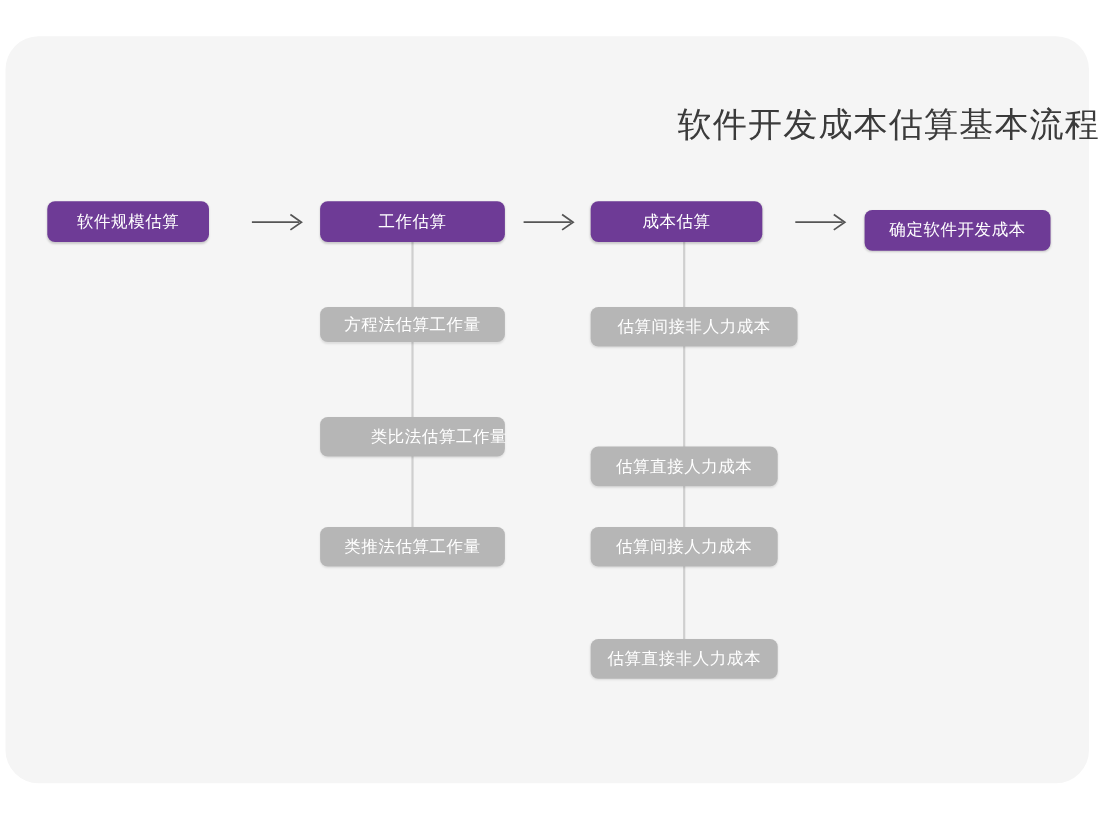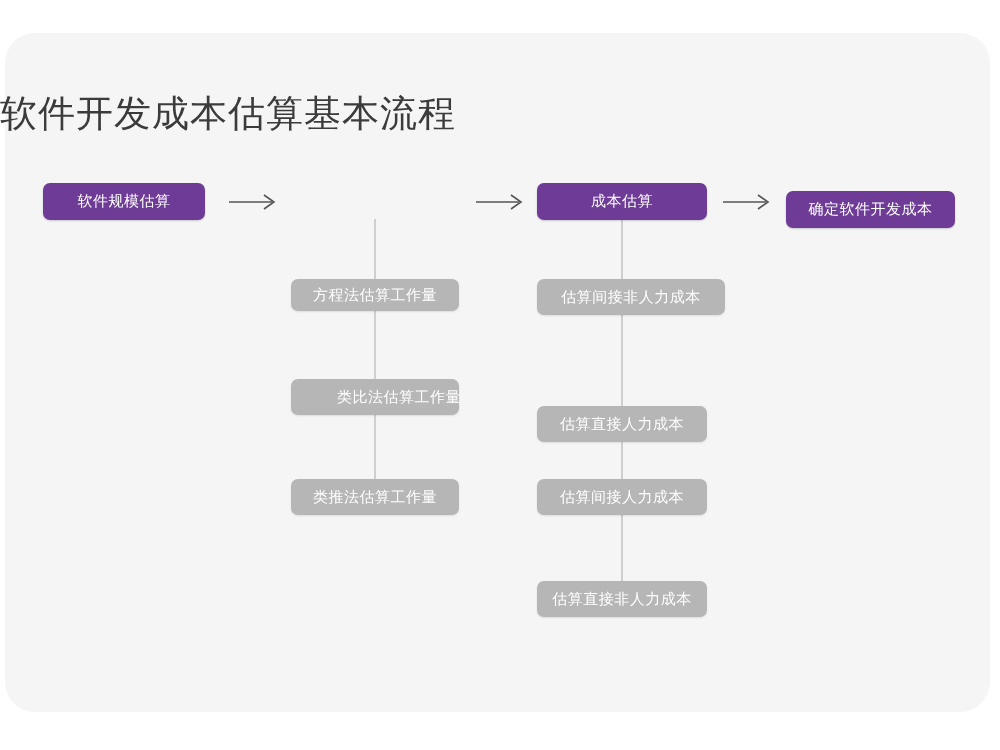--- a/index.html
+++ b/index.html
@@ -31,22 +31,22 @@
     background: #f5f5f5;
     border-radius: 30px;
   }
 
   
   .title {
     position: absolute;
     left: 0;
     top: 92px;
     width: 1000px;
-    text-align: left;
-    font-size: 37px;
+    text-align: right;
+    font-size: 31px;
     line-height: 44px;
     letter-spacing: 1px;
     color: #3b3b3b;
     font-weight: 400;
     white-space: nowrap;
   }
 
   
   .node {
     position: absolute;
@@ -89,38 +89,39 @@
 
 <div id="canvas">
 
   <div class="card"></div>
 
   <div class="title">软件开发成本估算基本流程</div>
 
   <div class="vline" style="left:374px; top:219px; height:280px;"></div>
   <div class="vline" style="left:621px; top:219px; height:365px;"></div>
 
-  <div class="node primary" style="left:43px; top:183px; width:162px; height:37px;">软件规模估算</div>
+  <div class="node primary" style="left:43px; top:183px; width:147px; height:37px;">软件规模估算</div>
 
   <div class="arrow" style="left:228px; top:191px; width:52px;">
     <svg width="52" height="22" viewBox="0 0 52 22">
       <line x1="1" y1="11" x2="44" y2="11" stroke="#555555" stroke-width="1.6"></line>
       <polyline points="36,4 46,11 36,18" fill="none" stroke="#555555" stroke-width="1.6"></polyline>
     </svg>
   </div>
 
+  <div class="node primary" style="left:291px; top:183px; width:168px; height:37px;">工作估算</div>
 
   <div class="arrow" style="left:475px; top:191px; width:52px;">
     <svg width="52" height="22" viewBox="0 0 52 22">
       <line x1="1" y1="11" x2="44" y2="11" stroke="#555555" stroke-width="1.6"></line>
       <polyline points="36,4 46,11 36,18" fill="none" stroke="#555555" stroke-width="1.6"></polyline>
     </svg>
   </div>
 
-  <div class="node primary" style="left:537px; top:183px; width:170px; height:37px;">成本估算</div>
+  <div class="node primary" style="left:537px; top:183px; width:156px; height:37px;">成本估算</div>
 
   <div class="arrow" style="left:722px; top:191px; width:52px;">
     <svg width="52" height="22" viewBox="0 0 52 22">
       <line x1="1" y1="11" x2="44" y2="11" stroke="#555555" stroke-width="1.6"></line>
       <polyline points="36,4 46,11 36,18" fill="none" stroke="#555555" stroke-width="1.6"></polyline>
     </svg>
   </div>
 
   <div class="node primary" style="left:786px; top:191px; width:169px; height:37px;text-align:center;">确定软件开发成本</div>
 

